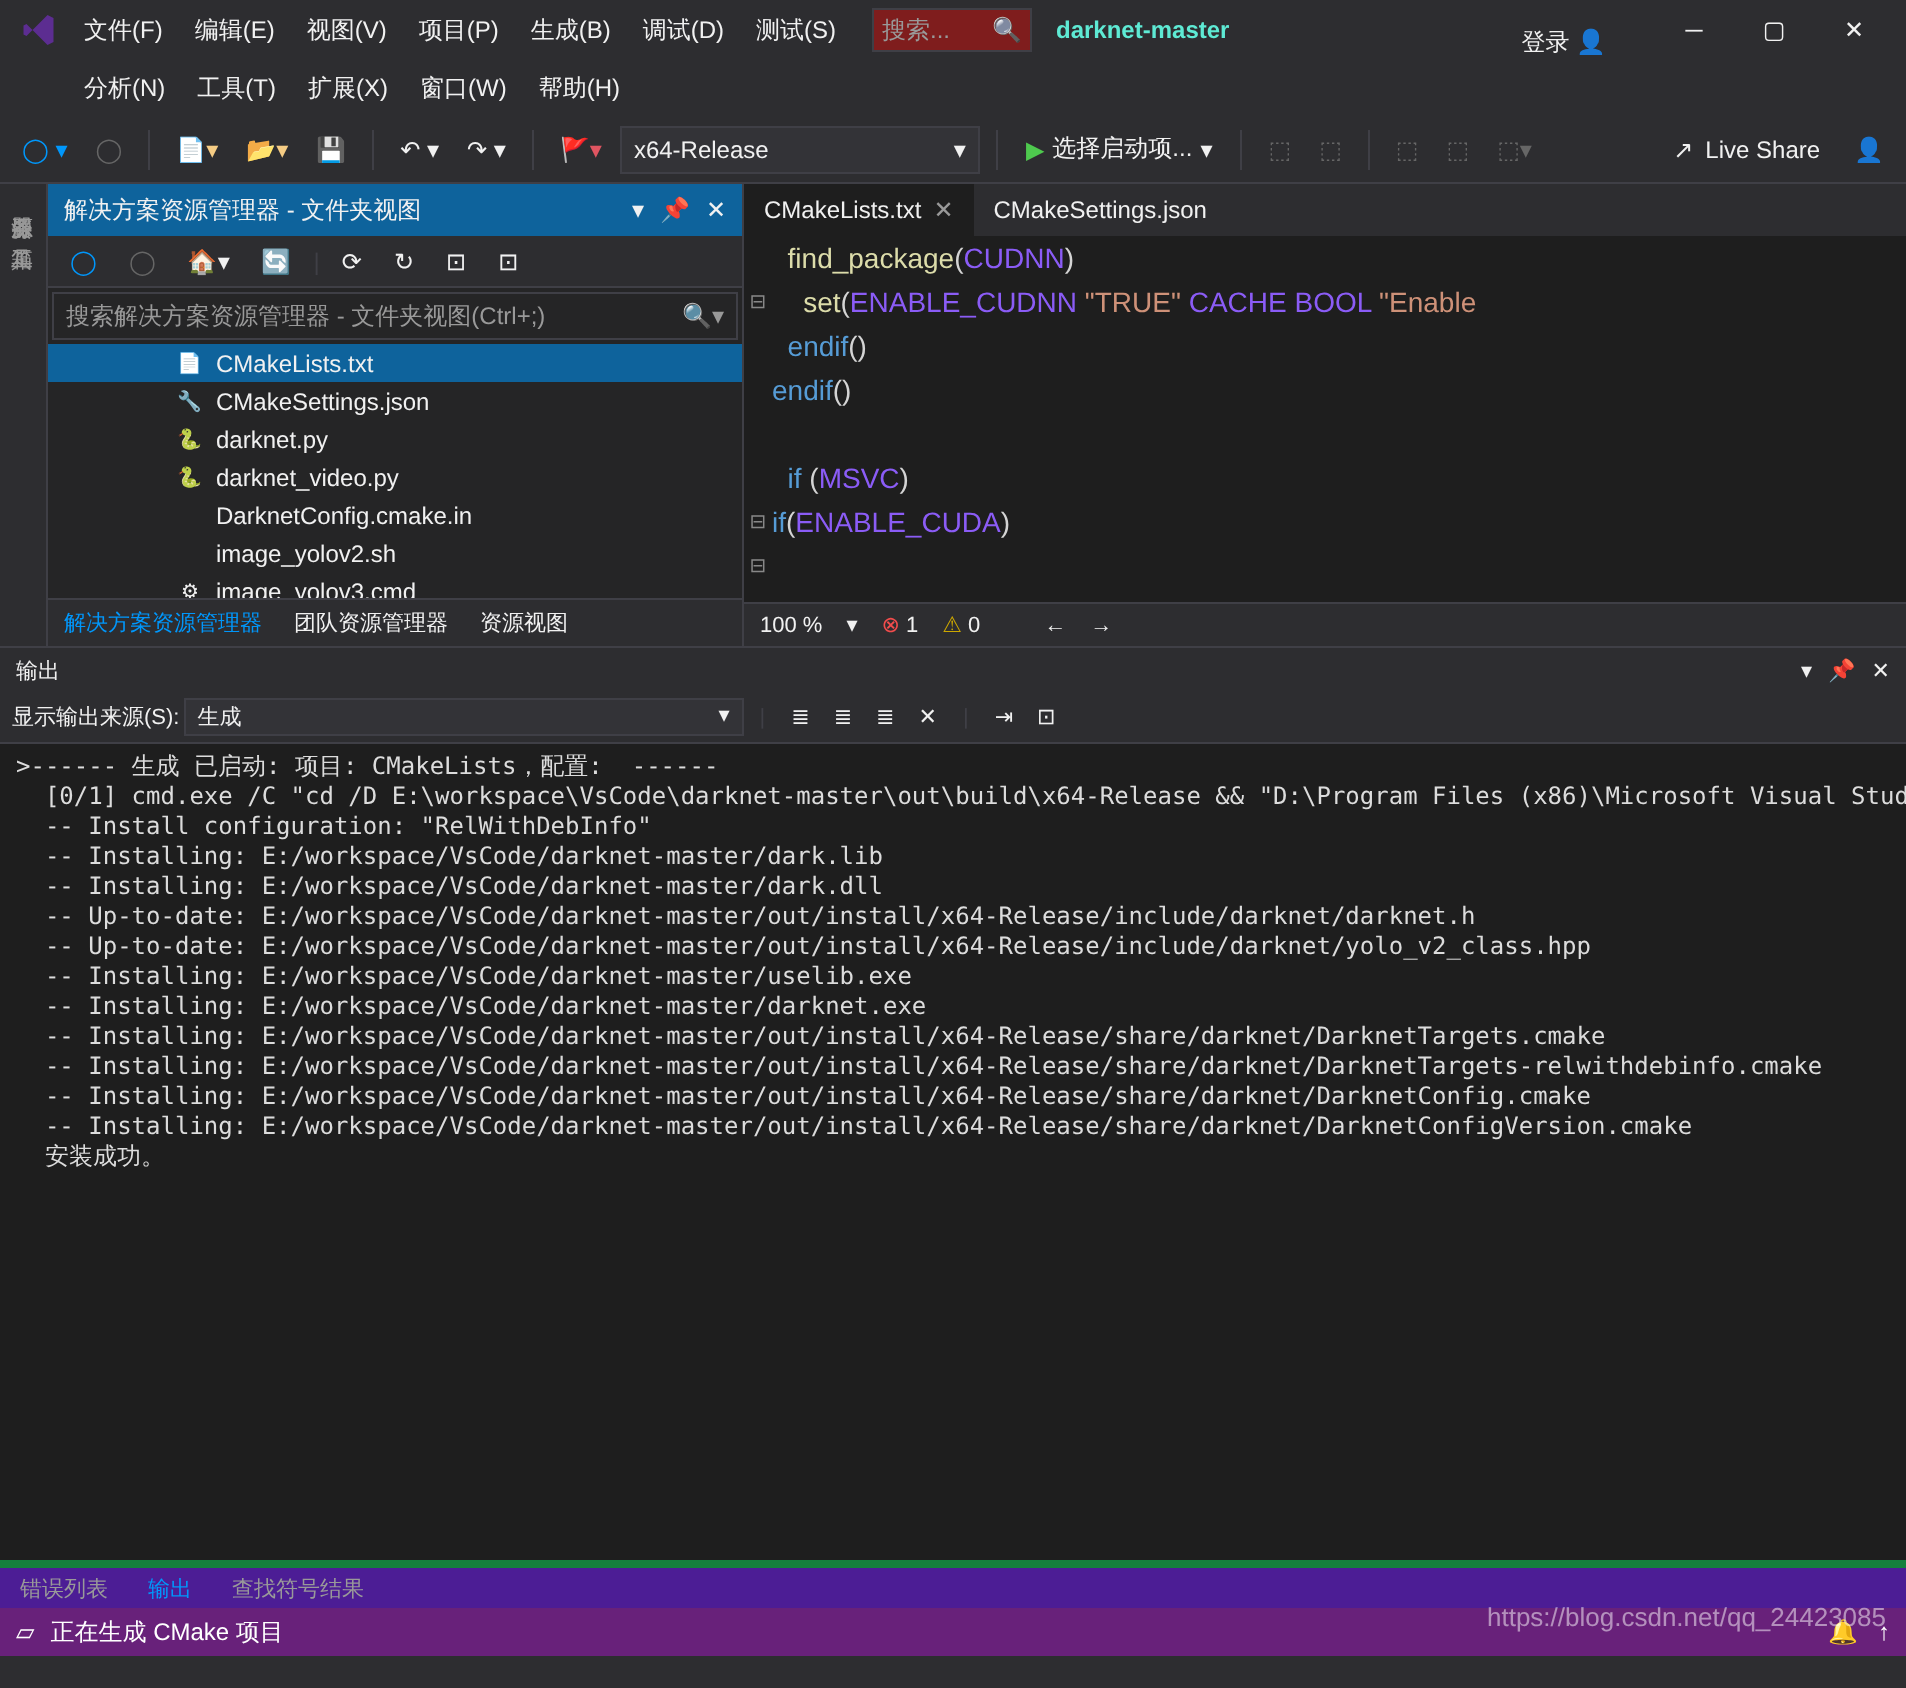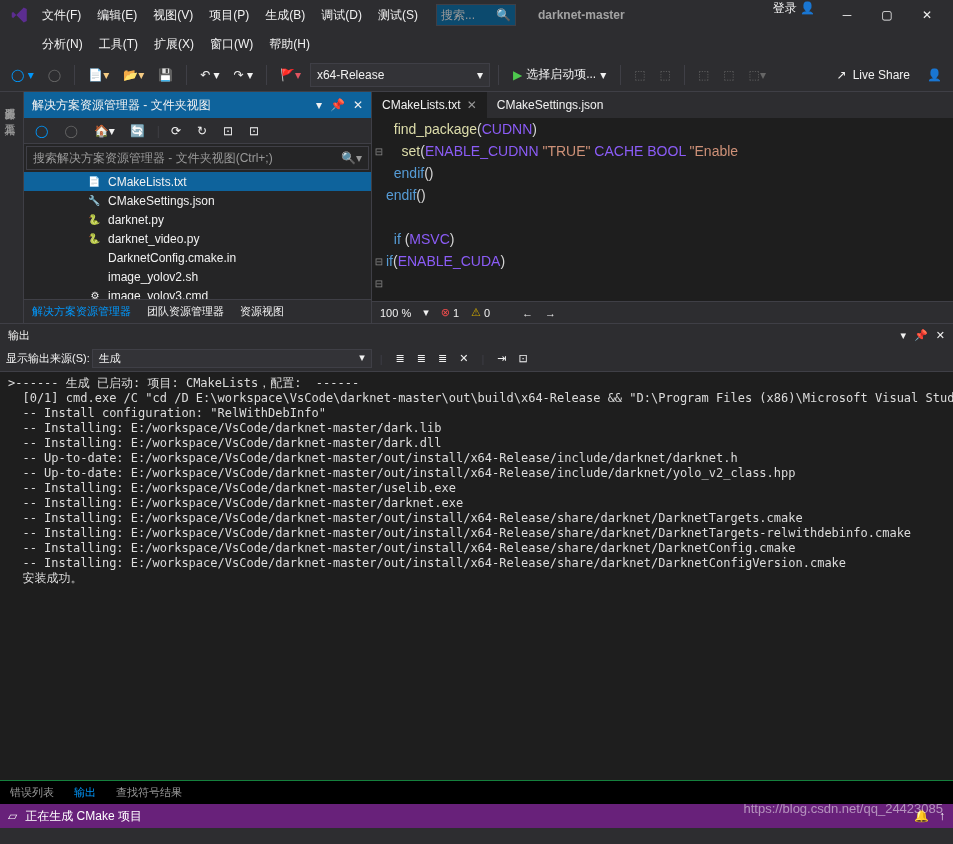--- a/index.html
+++ b/index.html
@@ -1,23 +1,23 @@
 <!DOCTYPE html>
 <html><head>
 <meta charset="utf-8">
 <style>
 * { margin:0; padding:0; box-sizing:border-box; font-family:"Microsoft YaHei","Segoe UI",sans-serif; }
 body { background:#2d2d30; color:#f1f1f1; font-size:12px; width:953px; height:844px; overflow:hidden; position:relative; }
 .titlebar { height:30px; background:#2d2d30; display:flex; align-items:center; padding:0 6px; }
 .vs-logo { width:28px; display:flex; align-items:center; justify-content:center; }
 .menu-items { display:flex; gap:0; }
 .menu-item { padding:4px 8px; cursor:pointer; }
-.searchbox { margin-left:10px; background:#0c4a6e; border:1px solid #3f3f46; width:80px; height:22px; display:flex; align-items:center; padding:0 4px; color:#999; }
-.project-name { margin-left:22px; font-weight:bold; color:#a3a3a3; }
-.titlebar-right { margin-left:auto; display:flex; align-items:flex-start; gap:12px; }
+.searchbox { margin-left:10px; background:#7f1d1d; border:1px solid #3f3f46; width:80px; height:22px; display:flex; align-items:center; padding:0 4px; color:#999; }
+.project-name { margin-left:12px; font-weight:bold; color:#5eead4; }
+.titlebar-right { margin-left:auto; display:flex; align-items:flex-end; gap:24px; }
 .win-controls { display:flex; gap:0; }
 .win-btn { width:40px; height:30px; display:flex; align-items:center; justify-content:center; cursor:pointer; }
 .menubar2 { height:28px; display:flex; align-items:center; padding:0 6px; }
 .toolbar { height:34px; background:#2d2d30; border-bottom:1px solid #3f3f46; display:flex; align-items:center; padding:0 6px; gap:4px; }
 .tb-btn { padding:3px 5px; cursor:pointer; display:flex; align-items:center; }
 .tb-sep { width:1px; height:20px; background:#3f3f46; margin:0 4px; }
 .config-dd { background:#333337; border:1px solid #3f3f46; height:24px; padding:0 6px; display:flex; align-items:center; min-width:180px; justify-content:space-between; }
 .run-btn { display:flex; align-items:center; gap:4px; padding:3px 6px; }
 .play-icon { color:#4ec94e; }
 .live-share { margin-left:auto; display:flex; align-items:center; gap:6px; padding:0 8px; }
@@ -53,21 +53,21 @@
 .k-id { color:#8b5cf6; }
 .k-kw { color:#569cd6; }
 .k-str { color:#ce9178; }
 .editor-status { height:22px; background:#2d2d30; border-top:1px solid #3f3f46; display:flex; align-items:center; padding:0 8px; gap:12px; font-size:11px; }
 .err-badge { display:flex; align-items:center; gap:3px; }
 .output-panel { background:#1e1e1e; border-top:1px solid #3f3f46; }
 .output-header { height:22px; background:#2d2d30; display:flex; align-items:center; padding:0 8px; justify-content:space-between; font-size:11px; }
 .output-toolbar { height:26px; background:#2d2d30; display:flex; align-items:center; padding:0 6px; gap:2px; border-bottom:1px solid #3f3f46; font-size:11px; }
 .output-src-dd { background:#333337; border:1px solid #3f3f46; padding:1px 6px; min-width:280px; display:flex; justify-content:space-between; }
 .output-content { height:408px; overflow:auto; background:#1e1e1e; padding:4px 8px; font-family:"NSimSun",Consolas,monospace; font-size:12px; line-height:15px; color:#dcdcdc; white-space:pre; }
-.output-tabs { height:24px; background:#000000; display:flex; align-items:center; border-top:1px solid #15803d; }
+.output-tabs { height:24px; background:#4c1d95; display:flex; align-items:center; border-top:4px solid #15803d; }
 .out-tab { padding:4px 10px; font-size:11px; cursor:pointer; color:#999; }
 .out-tab.active { color:#0097fb; }
 .statusbar { height:24px; background:#68217a; display:flex; align-items:center; padding:0 8px; color:#fff; font-size:12px; justify-content:space-between; }
 .status-left { display:flex; align-items:center; gap:8px; }
 .status-right { display:flex; align-items:center; gap:10px; }
 .watermark { position:absolute; right:10px; bottom:28px; color:rgba(255,255,255,0.5); font-size:13px; pointer-events:none; }
 svg { display:block; }
 </style>
 </head>
 <body>

